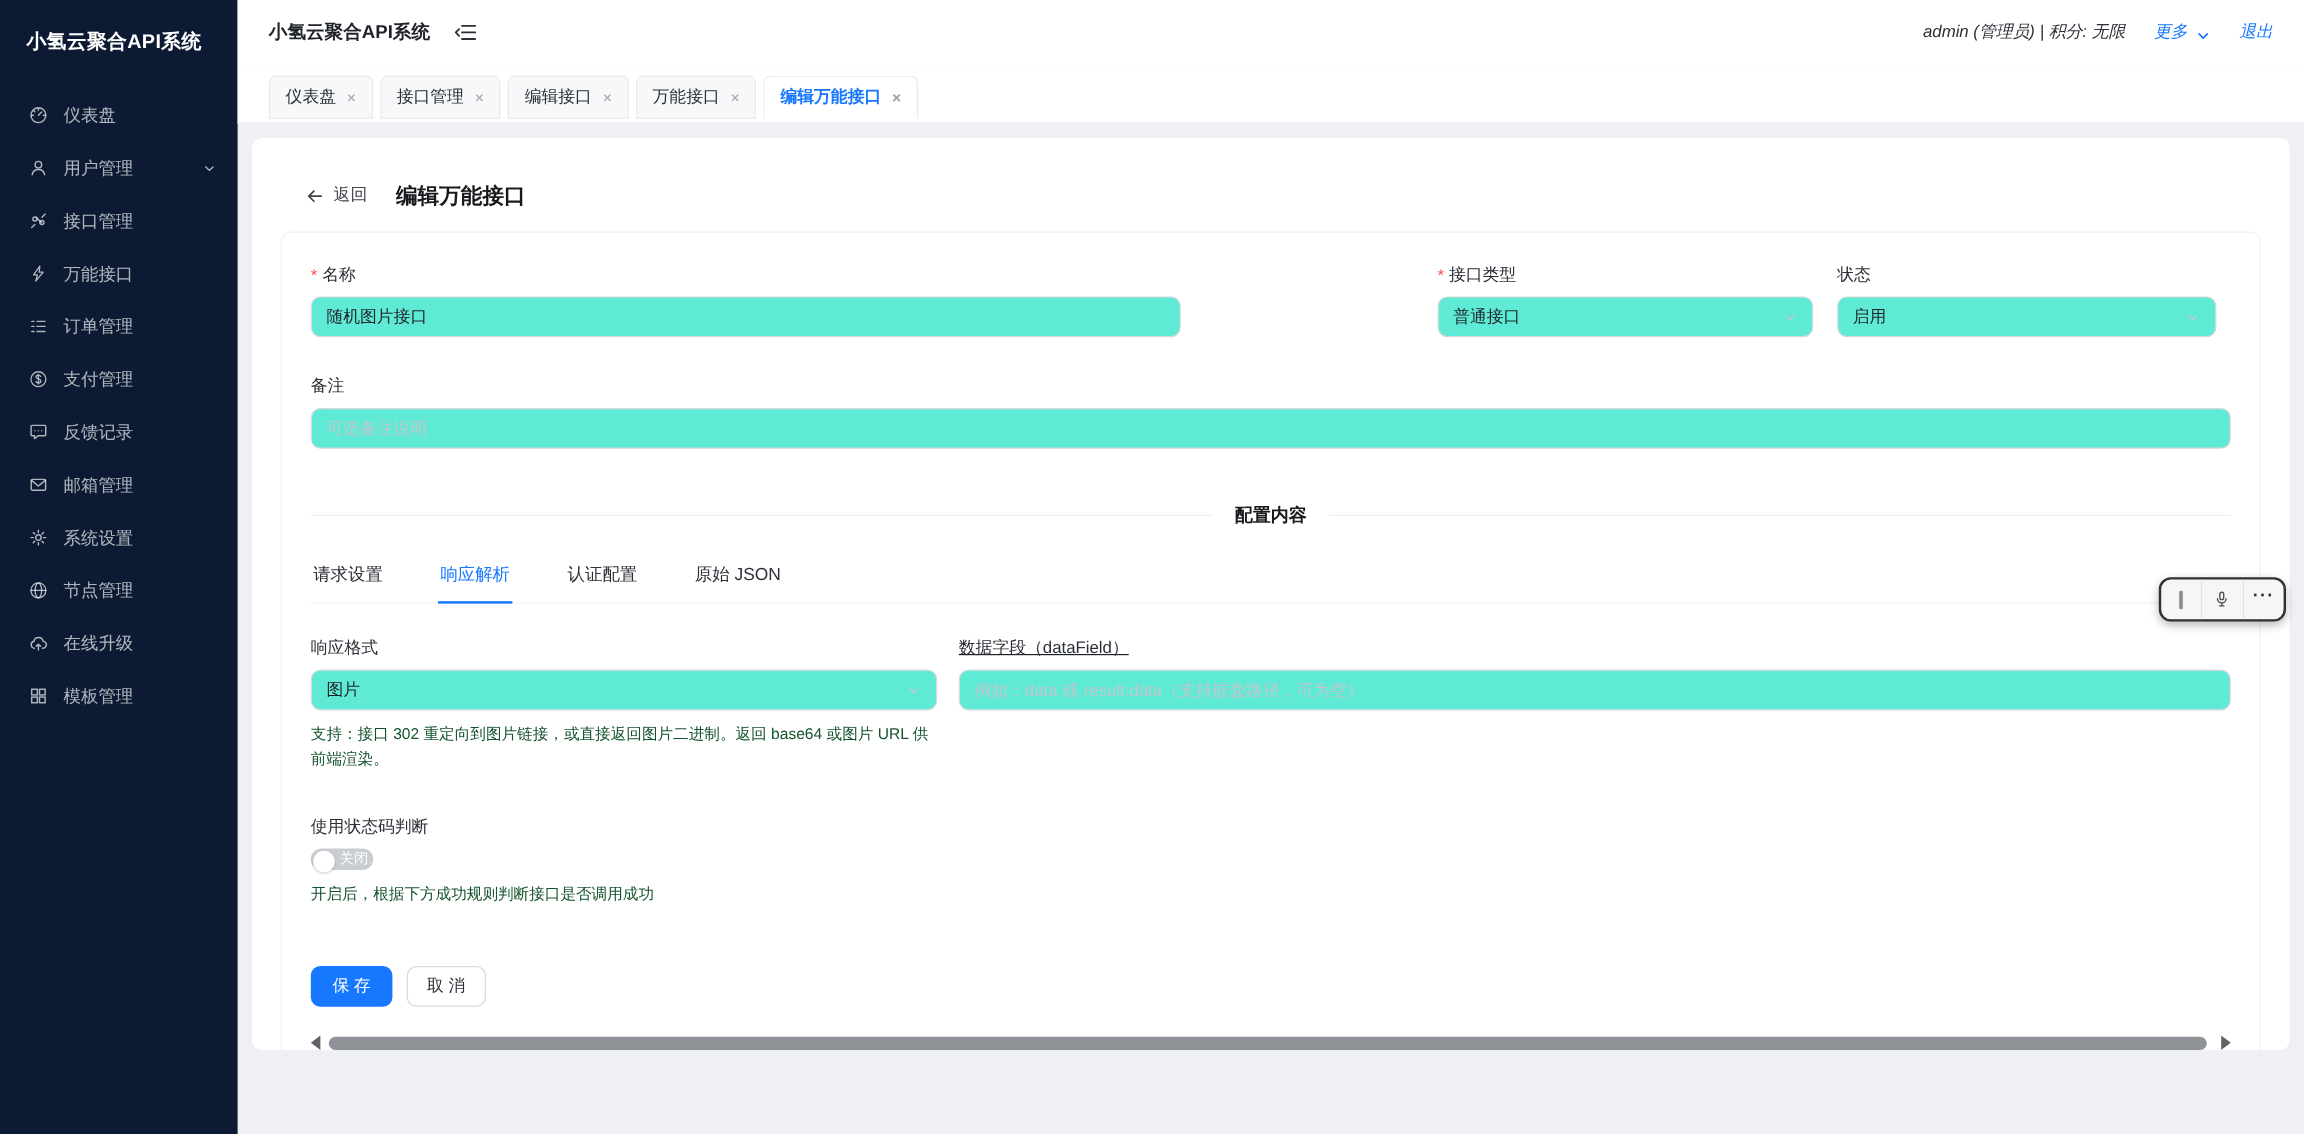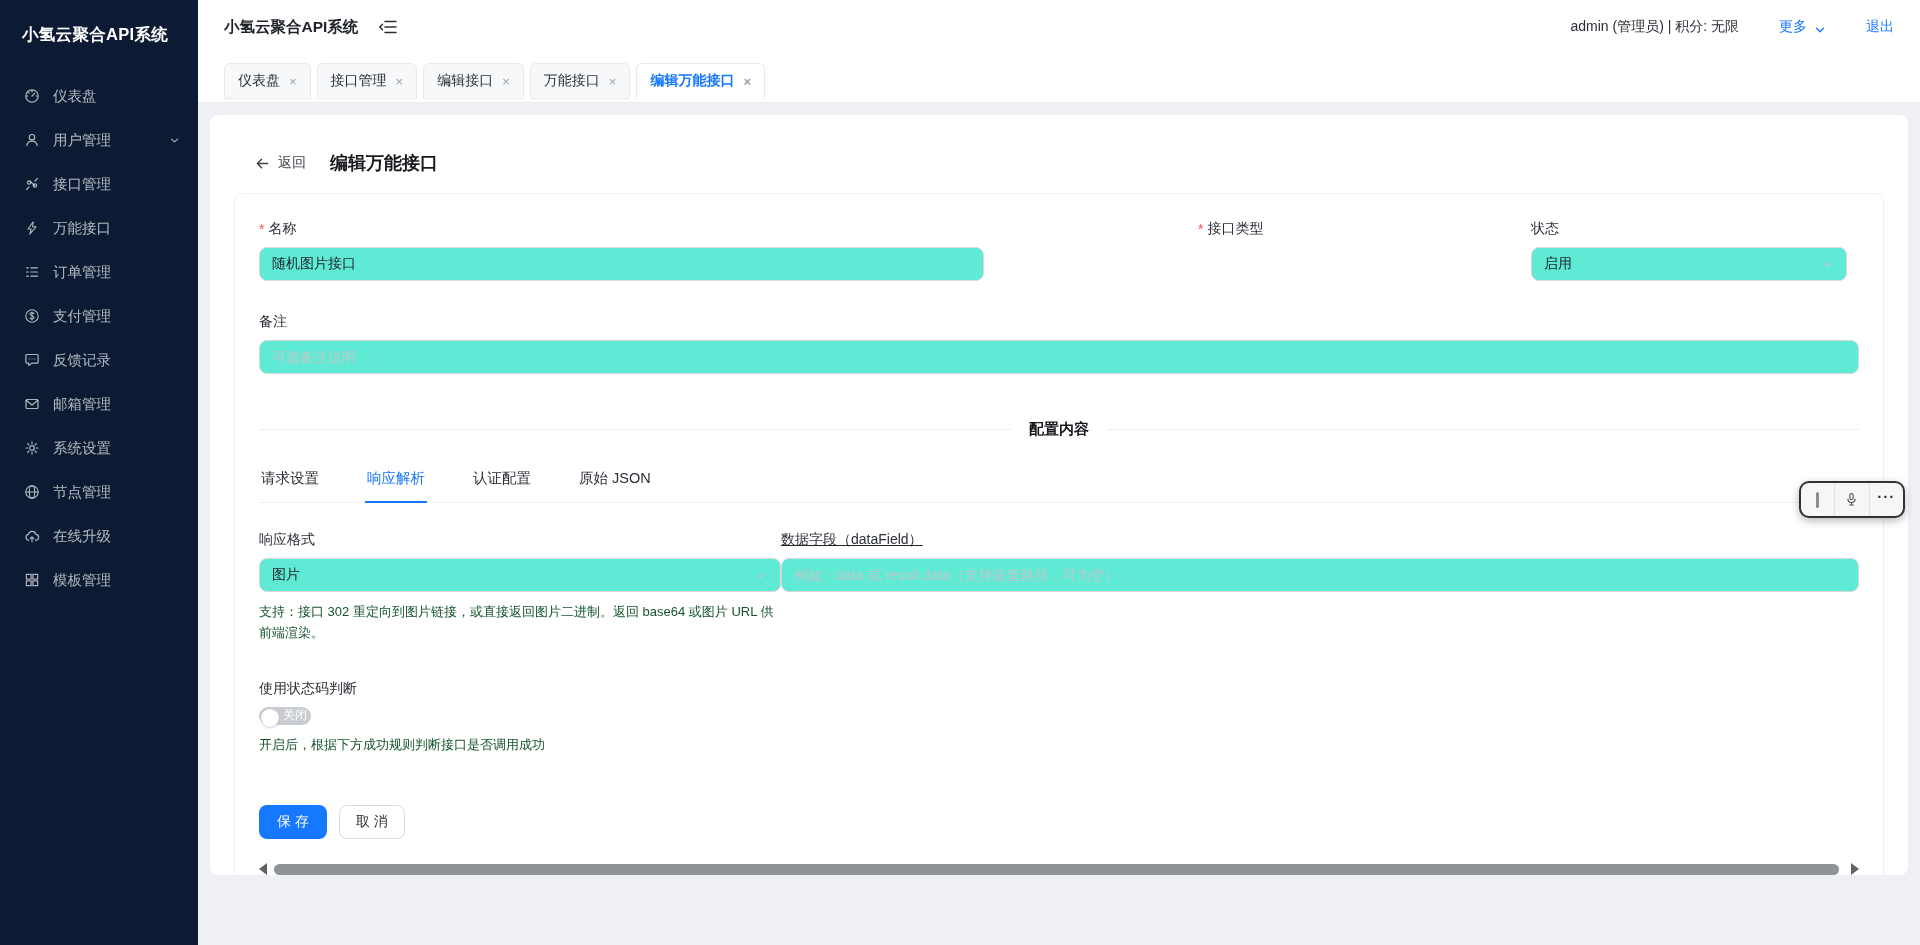--- a/index.html
+++ b/index.html
@@ -19,21 +19,21 @@
   .menu-item { display:flex; align-items:center; gap:13px; height:44px; padding:0 18px 0 24px; font-size:14.5px; cursor:pointer; white-space:nowrap; }
   .menu-item .mi-icon { width:16px; height:16px; flex-shrink:0; }
   .menu-item .chev { margin-left:auto; width:11px; height:11px; }
 
   
   .main { flex:1; display:flex; flex-direction:column; min-width:0; }
 
   .topbar { background:#fff; height:54px; display:flex; align-items:center; padding:0 26px; gap:20px; flex-shrink:0; }
   .topbar-title { font-weight:bold; font-size:15.5px; color:#1f2329; }
   .fold-btn { color:#2b2f36; cursor:pointer; width:20px; height:20px; }
-  .topbar-right { margin-left:auto; display:flex; align-items:center; gap:40px; font-size:14px; }
+  .topbar-right { margin-left:auto; display:flex; align-items:center; gap:24px; font-size:14px;font-style:italic; }
   .user-info { color:#2b2f36; }
   .link-blue { color:#1677ff; cursor:pointer; display:flex; align-items:flex-end; gap:7px; }
 
   .tabbar { background:#fff; padding:9px 26px 3px; display:flex; gap:6px; align-items:flex-end; border-bottom:1px solid #ececee; flex-shrink:0; }
   .tab { display:flex; align-items:center; gap:9px; padding:8px 13px; background:#f7f8fa; border:1px solid #e7e9ec; border-radius:6px 6px 0 0; font-size:14px; color:#2b2f36; cursor:pointer; white-space:nowrap; }
   .tab .tab-close { color:#9aa0a6; font-size:13px; line-height:1; cursor:pointer; }
   .tab.active { background:#fff; color:#1677ff; font-weight:bold; border-bottom-color:#fff; }
 
   
   .content { padding:12px; flex:1; }
@@ -65,21 +65,21 @@
 
   .row-remark { margin-top:32px; }
 
   .divider { display:flex; align-items:center; gap:18px; margin:46px 0 30px; font-size:15px; font-weight:bold; color:#17191d; }
   .divider::before, .divider::after { content:""; flex:1; height:1px; background:#edeff1; }
 
   .ctabs { display:flex; gap:44px; border-bottom:1px solid #eef0f2; margin-bottom:28px; }
   .ctab { padding:0 2px 13px; font-size:14.5px; color:#2b2f36; cursor:pointer; }
   .ctab.active { color:#1677ff; font-weight:500; border-bottom:2.5px solid #1677ff; margin-bottom:-1px; }
 
-  .sec-row { display:flex; }
+  .sec-row { display:flex; gap:18px; }
   .sec-left { width:522px; flex-shrink:0; }
   .sec-right { flex:1; min-width:0;text-decoration:underline; }
   .helper { font-size:13px; color:#14532d; line-height:1.6; margin-top:10px; }
 
   .toggle-block { margin-top:36px; }
   .switch { width:52px; height:18px; border-radius:11px; background:#c9cdd2; position:relative; cursor:pointer; display:flex; align-items:center; }
   .switch .knob { width:18px; height:18px; border-radius:50%; background:#fff; position:absolute; left:2px; top:2px; box-shadow:0 1px 2px rgba(0,0,0,.2); }
   .switch .sw-label { color:#fff; font-size:12px; margin-left:24px; }
 
   .btn-row { margin-top:50px; display:flex; align-items:center; }
@@ -311,20 +311,28 @@
             <div class="field-label">
               <span class="star">*</span>
               <span>名称</span>
             </div>
             <input class="ipt" type="text" value="随机图片接口" style="">
           </div>
           <div class="col-type">
             <div class="field-label">
               <span class="star">*</span>
               <span>接口类型</span>
+            </div>
+            <div class="sel">
+              <span>普通接口</span>
+              <span class="sel-chev">
+                <svg viewBox="0 0 16 16" width="13" height="13" fill="none" stroke="currentColor" stroke-width="1.4" stroke-linecap="round" stroke-linejoin="round">
+                    <path d="M4 6.2L8 10l4-3.8"></path>
+                  </svg>
+              </span>
             </div>
           </div>
           <div class="col-status">
             <div class="field-label">
               <span>状态</span>
             </div>
             <div class="sel">
               <span>启用</span>
               <span class="sel-chev">
                 <svg viewBox="0 0 16 16" width="13" height="13" fill="none" stroke="currentColor" stroke-width="1.4" stroke-linecap="round" stroke-linejoin="round">

